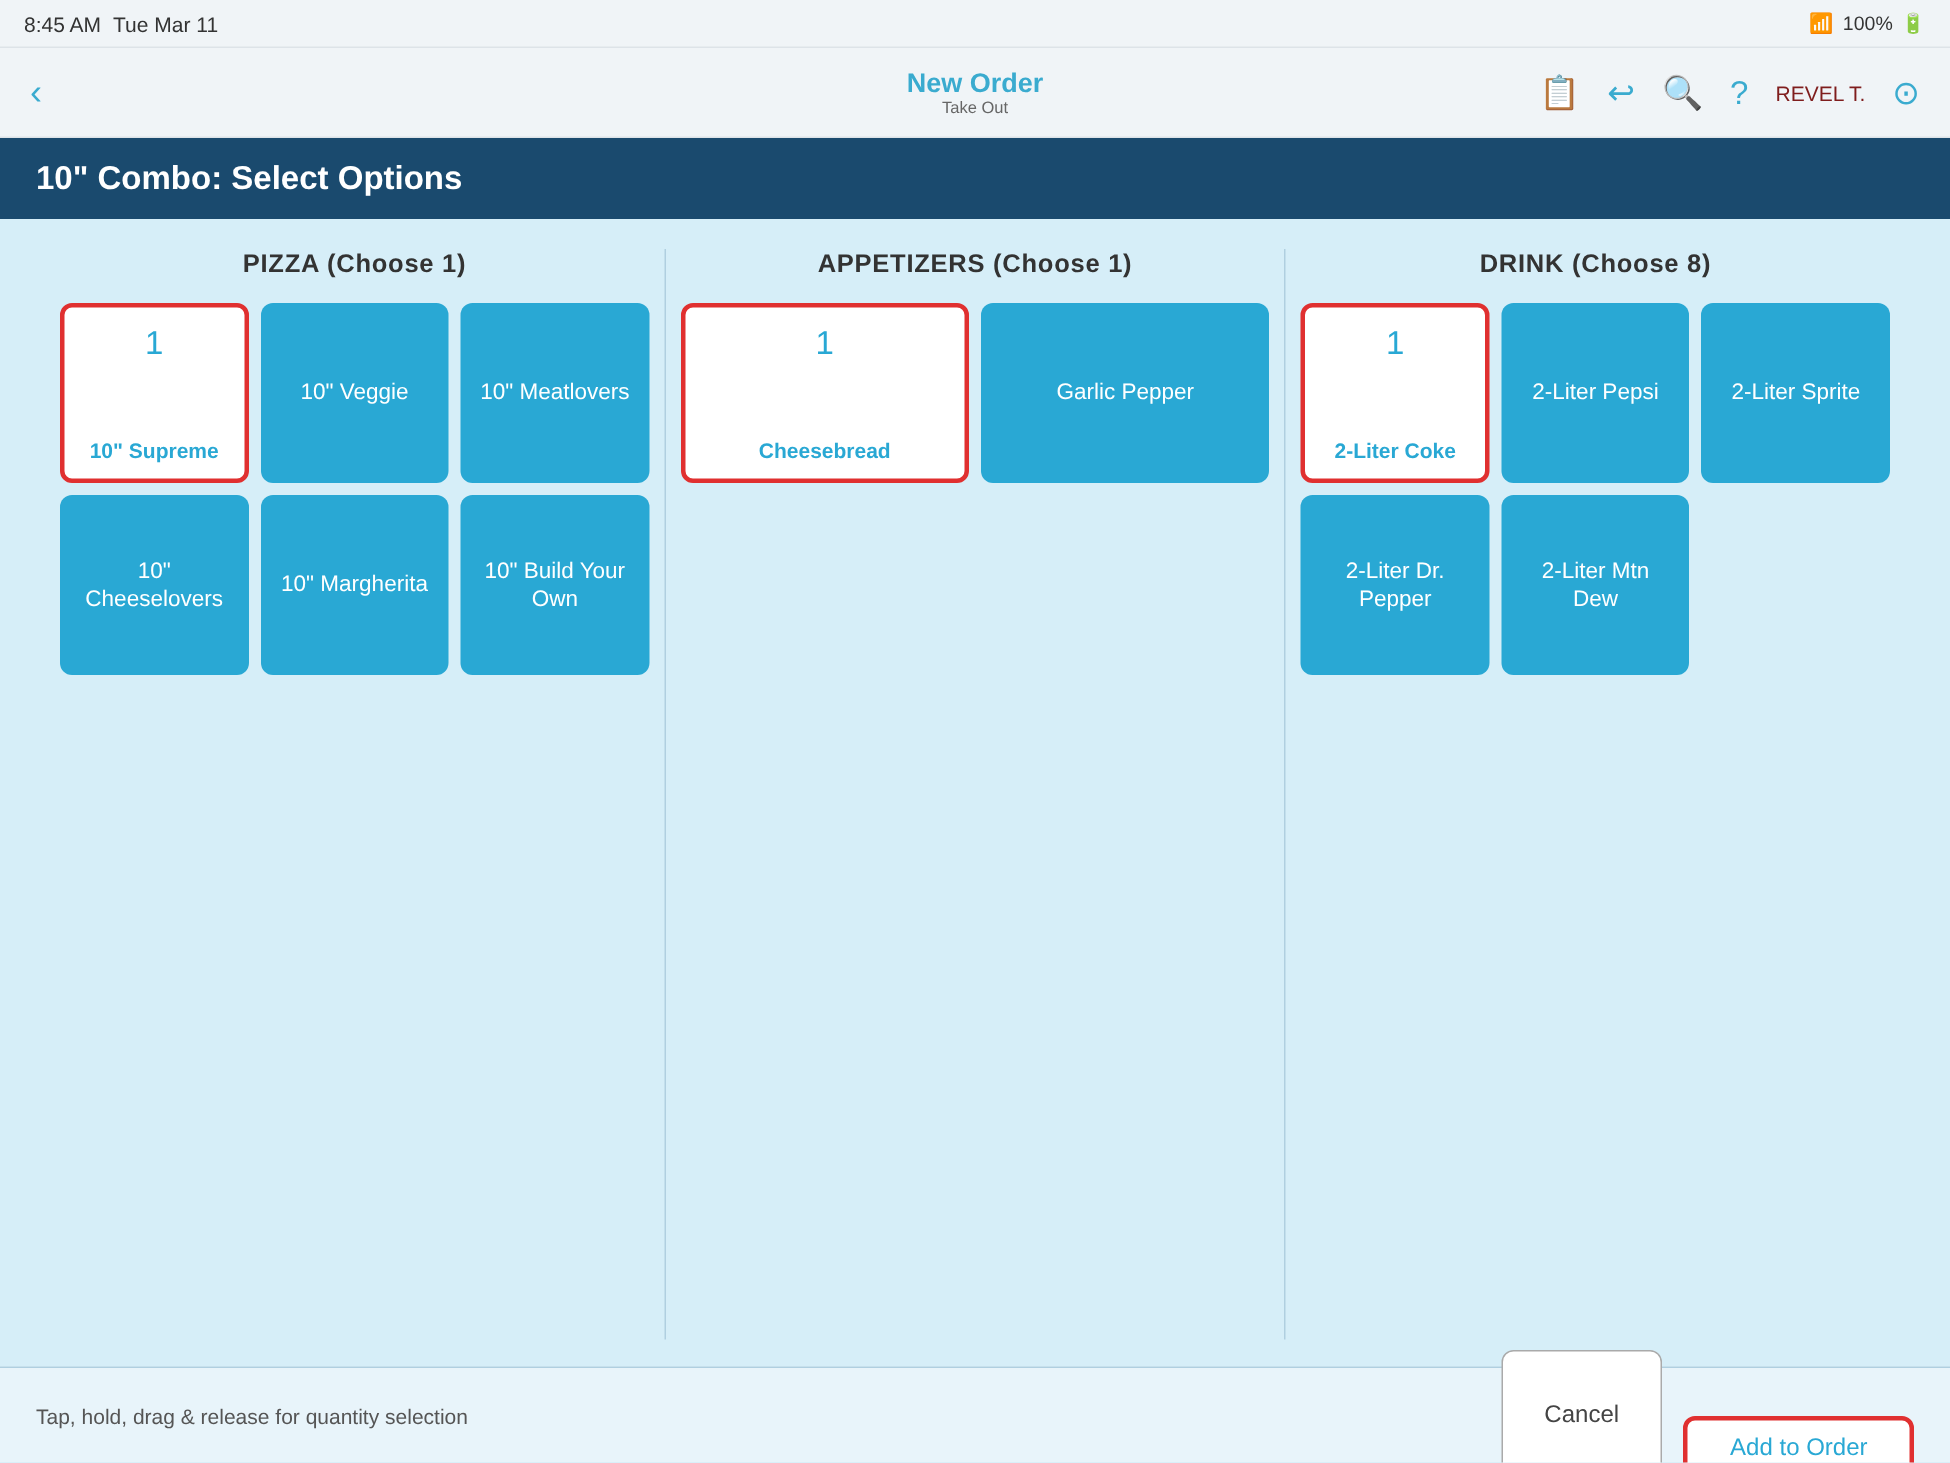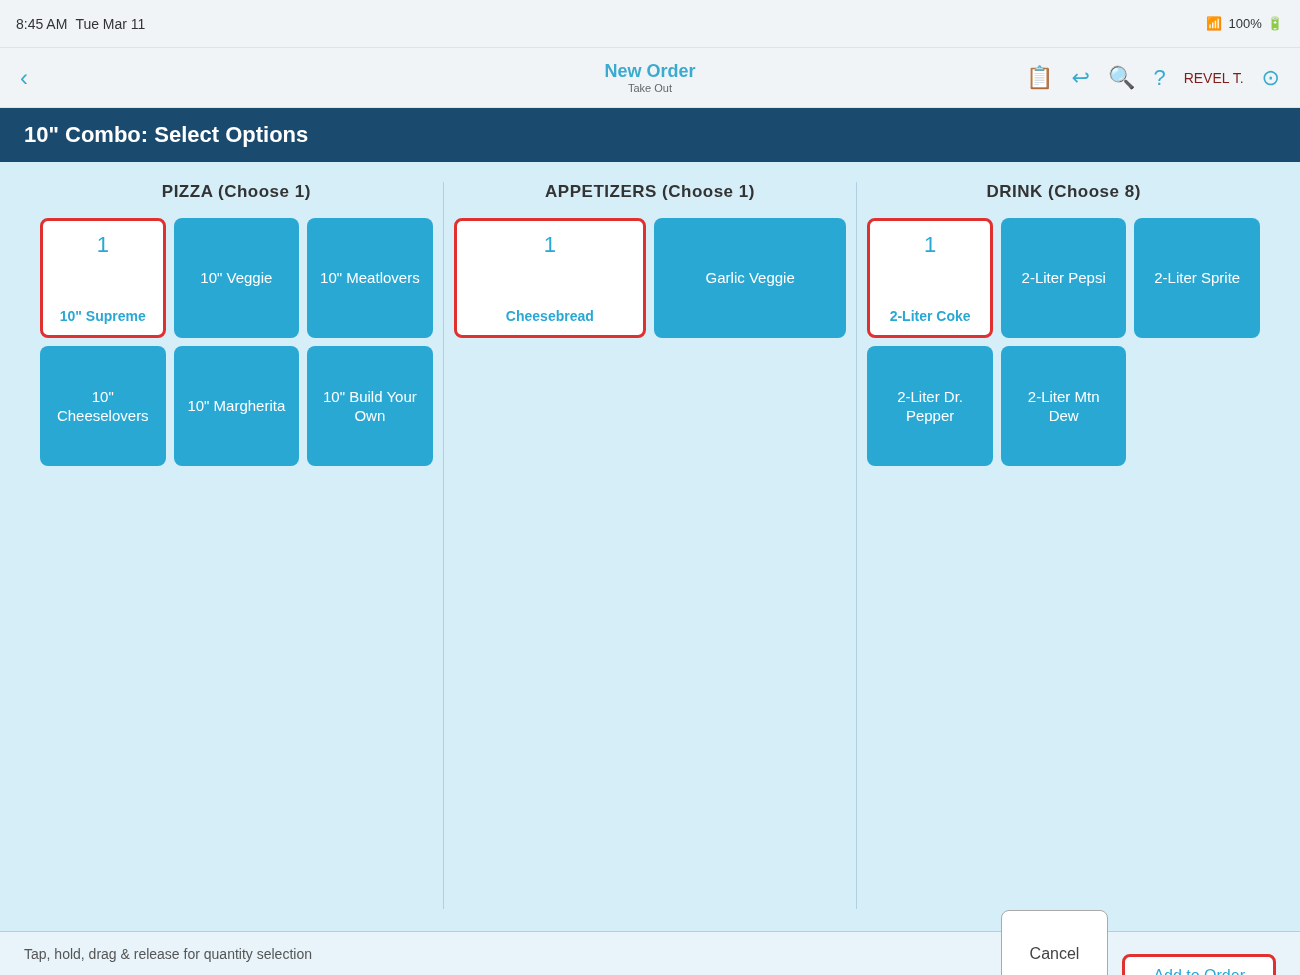--- a/index.html
+++ b/index.html
@@ -11,21 +11,21 @@
       overflow: hidden;
       position: relative;
     }
 
     
     .status-bar {
       display: flex;
       align-items: center;
       justify-content: space-between;
       background: #f0f4f7;
-      height: 48px;
+      height: 32px;
       padding: 0 16px;
       font-size: 14px;
       color: #333;
       border-bottom: 1px solid #dde3e8;
     }
     .status-bar-left { display: flex; align-items: center; gap: 8px; }
     .status-bar-right { display: flex; align-items: center; gap: 6px; font-size: 13px; }
 
     
     .top-nav {
@@ -163,21 +163,21 @@
       text-align: center;
       font-size: 14px;
     }
 
     
     .footer {
       position: absolute;
       bottom: 0;
       left: 0;
       right: 0;
-      height: 44px;
+      height: 64px;
       background: #e8f4fa;
       border-top: 1px solid #b0cfe0;
       display: flex;
       align-items: center;
       justify-content: space-between;
       padding: 0 24px;
     }
     .footer-hint {
       font-size: 14px;
       color: #555;
@@ -260,21 +260,21 @@
         <div class="item-tile">10" Build Your Own</div>
       </div>
     </div>
     <div class="category-column">
       <div class="category-title">APPETIZERS (Choose 1)</div>
       <div class="items-grid items-grid-2col">
         <div class="item-tile selected">
           <span class="qty-badge">1</span>
           <span class="tile-label">Cheesebread</span>
         </div>
-        <div class="item-tile">Garlic Veggie</div>
+        <div class="item-tile">Garlic Pepper</div>
       </div>
     </div>
     <div class="category-column">
       <div class="category-title">DRINK (Choose 8)</div>
       <div class="items-grid">
         <div class="item-tile selected">
           <span class="qty-badge">1</span>
           <span class="tile-label">2-Liter Coke</span>
         </div>
         <div class="item-tile">2-Liter Pepsi</div>

